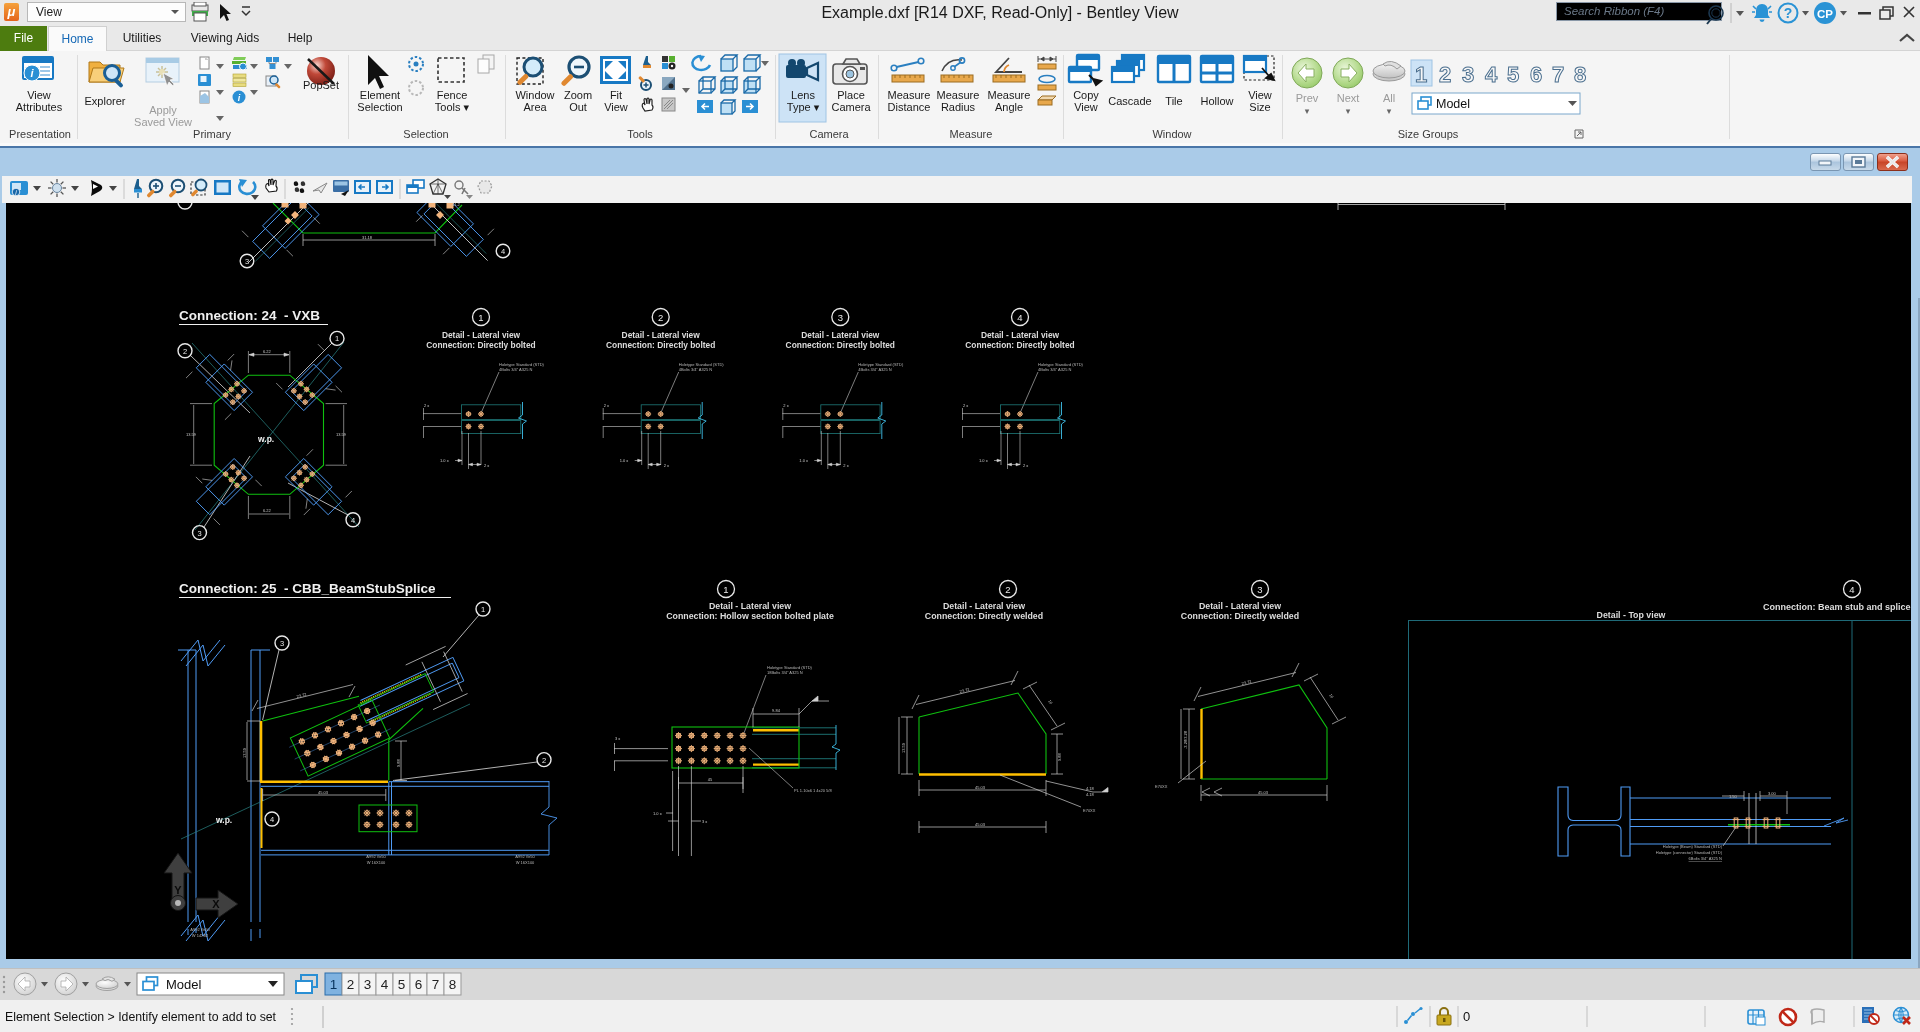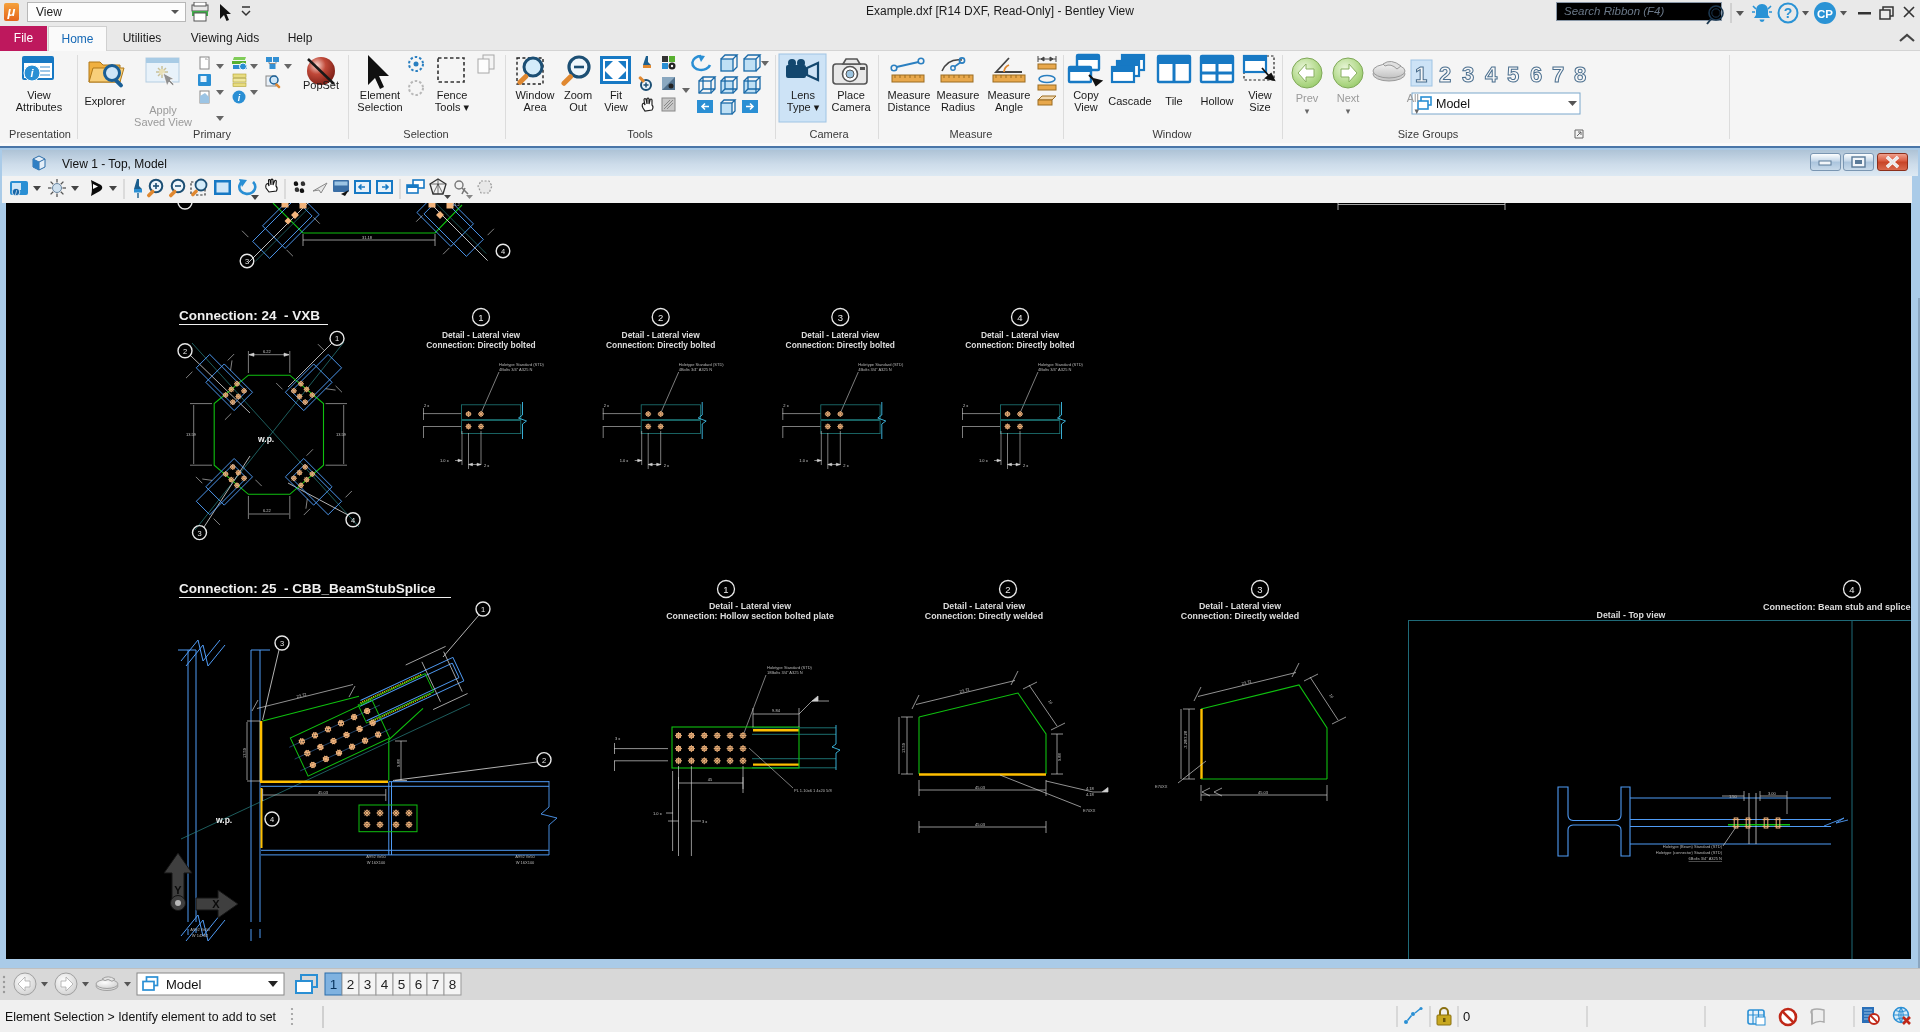--- a/index.html
+++ b/index.html
@@ -5,27 +5,27 @@
   * { margin:0; padding:0; box-sizing:border-box; }
   html,body { width:1920px; height:1032px; overflow:hidden; font-family:"Liberation Sans", sans-serif; }
   body { position:relative; background:#f0f0f0; }
   .abs { position:absolute; }
 
   
   #titlebar { left:0; top:0; width:1920px; height:26px; background:#e9e9e9; }
   #appicon { left:4px; top:3px; width:15px; height:18px; background:linear-gradient(#f5a23c,#e4641c); border-radius:2px; color:#fff; font-size:13px; font-style:italic; font-weight:bold; text-align:center; line-height:17px; }
   #qat { left:27px; top:2px; width:159px; height:20px; background:#fdfdfd; border:1px solid #b8b8b8; font-size:12px; color:#222; line-height:18px; padding-left:8px; }
   #qat .dd { position:absolute; right:6px; top:7px; width:0; height:0; border-left:4px solid transparent; border-right:4px solid transparent; border-top:4px solid #555; }
-  #apptitle { left:640px; top:4px; width:720px; text-align:center; font-size:12px; color:#1a1a1a; }
+  #apptitle { left:640px; top:4px; width:720px; text-align:center; font-size:16px; color:#1a1a1a; }
   #searchbox { left:1556px; top:2px; width:166px; height:19px; background:#000000; border:1px solid #8a98a8; font-size:11.5px; font-style:italic; color:#6a7888; line-height:17px; padding-left:7px; }
 
   
   #tabrow { left:0; top:26px; width:1920px; height:25px; background:#e9e9e9; border-bottom:1px solid #d4d4d4; }
   .tab { position:absolute; top:0; height:25px; font-size:12px; line-height:24px; text-align:center; color:#1a1a1a; }
-  #tab-file { left:0; width:47px; background:#be185d; color:#fff; }
+  #tab-file { left:0; width:47px; background:#4d7c0f; color:#fff; }
   #tab-home { left:48px; width:59px; background:#fafafa; color:#1669b6; border:1px solid #d0d0d0; border-bottom:none; }
   
   #ribbon { left:0; top:51px; width:1920px; height:92px; background:#f5f5f5; }
   .grp-label { position:absolute; top:77px; height:14px; font-size:11px; color:#3a3a3a; text-align:center; }
   .gdiv { position:absolute; top:4px; width:1px; height:84px; background:#dcdcdc; }
   .btn-label { position:absolute; font-size:11px; color:#1a1a1a; text-align:center; line-height:12px; }
   .gray { color:#9a9a9a; }
 
   
   #ribbonedge { left:0; top:143px; width:1920px; height:5px; background:#fafafa; border-bottom:2px solid #4a76a8; }
@@ -466,33 +466,25 @@
     <div class="btn-label" style="left:879px;top:38px;width:60px;">Measure<br>Distance</div>
     <div class="btn-label" style="left:928px;top:38px;width:60px;">Measure<br>Radius</div>
     <div class="btn-label" style="left:979px;top:38px;width:60px;">Measure<br>Angle</div>
     <div class="btn-label" style="left:1056px;top:38px;width:60px;">Copy<br>View</div>
     <div class="btn-label" style="left:1100px;top:44px;width:60px;">Cascade</div>
     <div class="btn-label" style="left:1144px;top:44px;width:60px;">Tile</div>
     <div class="btn-label" style="left:1187px;top:44px;width:60px;">Hollow</div>
     <div class="btn-label" style="left:1230px;top:38px;width:60px;">View<br>Size</div>
     <div class="btn-label gray" style="left:1277px;top:41px;width:60px;">Prev<br><span style="font-size:9px;color:#666">▾</span></div>
     <div class="btn-label gray" style="left:1318px;top:41px;width:60px;">Next<br><span style="font-size:9px;color:#666">▾</span></div>
-    <div class="btn-label gray" style="left:1359px;top:41px;width:60px;text-align:right;">All<br><span style="font-size:9px;color:#666">▾</span></div>
+    <div class="btn-label gray" style="left:1359px;top:41px;width:60px;">All<br><span style="font-size:9px;color:#666">▾</span></div>
   </div>
   <div id="ribbonedge" class="abs"></div>
 
   <div id="viewwin" class="abs">
-    <div id="vtitle" class="abs">
-      <span>View 1 - Top, Model</span>
-      <svg class="abs" style="left:28px;top:4px;width:18px;height:18px" viewBox="0 0 18 18">
-        <path d="M3 5 L9 2 L15 5 L15 13 L9 16 L3 13 Z" fill="#e4eef8" stroke="#2b6ca8" stroke-width="1"></path>
-        <path d="M3 5 L9 8 L15 5 M9 8 L9 16" fill="none" stroke="#2b6ca8" stroke-width="1"></path>
-        <path d="M3 5 L9 8 L9 16 L3 13 Z" fill="#2f7fc4"></path>
-      </svg>
-    </div>
     <div id="vtoolbar" class="abs">
       <svg class="abs" style="left:0;top:0;width:520px;height:26px" viewBox="0 0 520 26">
         <g transform="translate(8,3)">
           <rect x="0" y="2" width="18" height="14" rx="2" fill="#2a8fd4"></rect>
           <rect x="2" y="4" width="9" height="7" fill="#cfe6f7"></rect>
           <circle cx="6" cy="13" r="3.8" fill="#1766a8" stroke="#fff" stroke-width="0.8"></circle>
           <text x="6" y="15.5" font-size="6.5" fill="#fff" text-anchor="middle" font-style="italic">i</text>
         </g>
         <path d="M31 10 l8 0 l-4 5 z" fill="#444"></path>
         <g transform="translate(46,3)">

